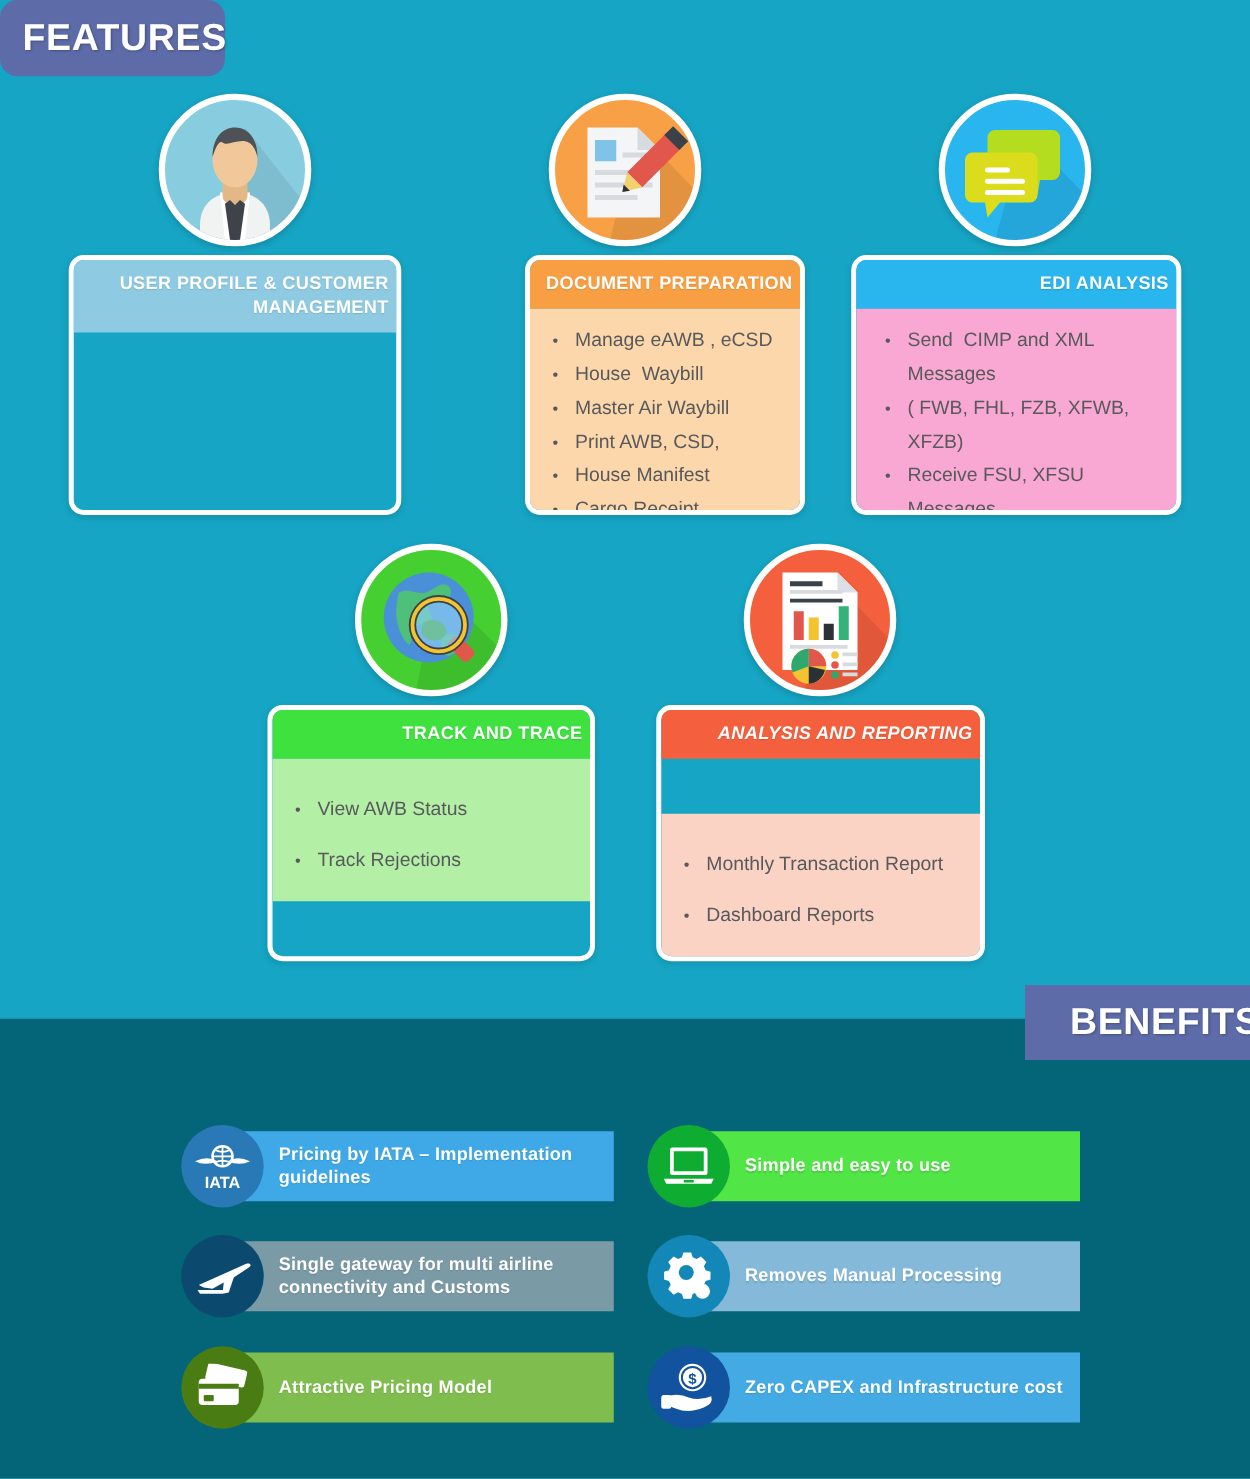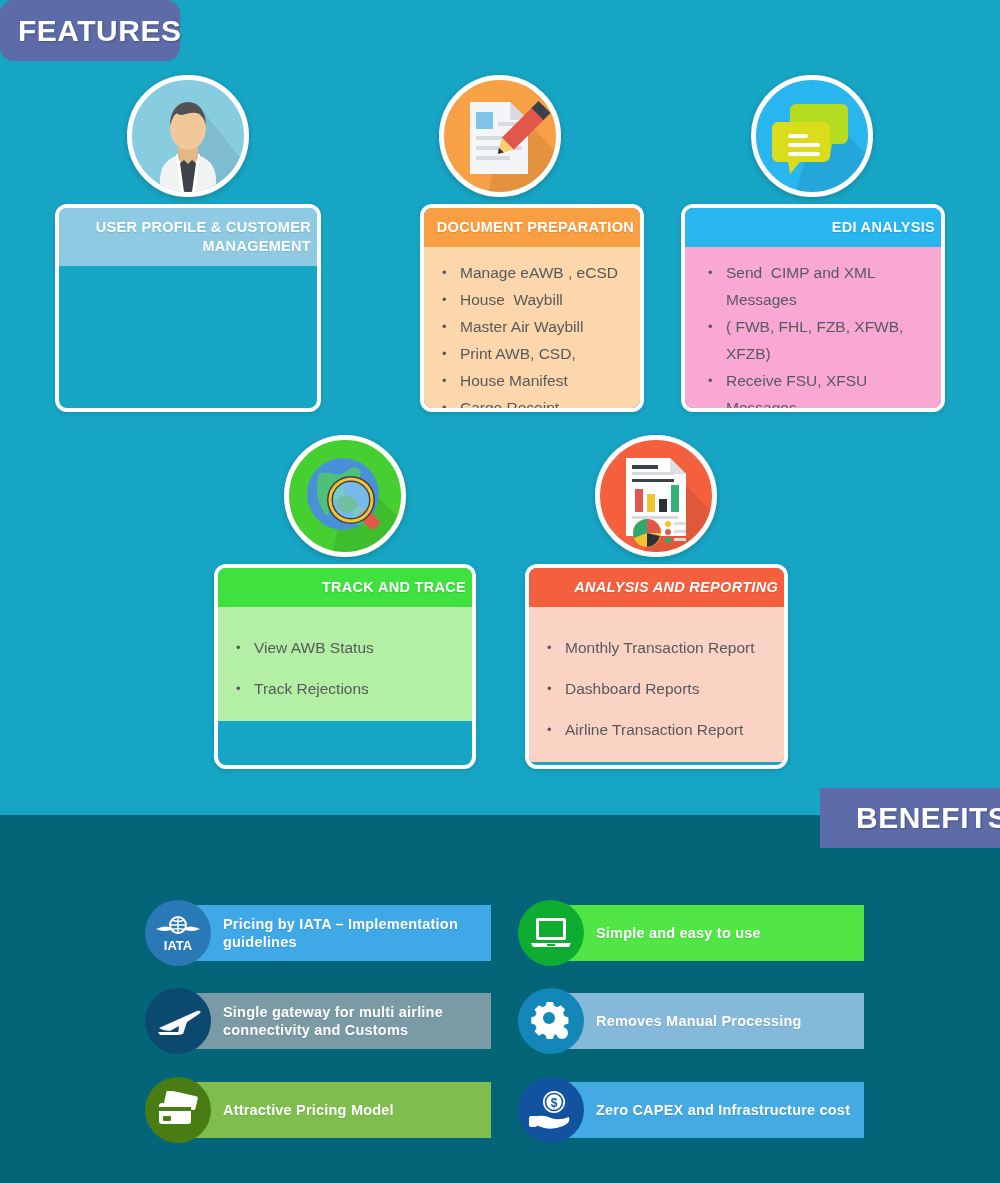--- a/index.html
+++ b/index.html
@@ -74,21 +74,21 @@
   #card-edi { left: 681px; top: 204px; width: 264px; height: 208px; }
   #card-edi .card-header { background: #29b5ee; }
   #card-edi .card-body { background: #f9a8d4; padding-left: 21px; }
   
   #card-track { left: 214px; top: 564px; width: 262px; height: 205px; }
   #card-track .card-header { background: #3ee13e; }
   #card-track .card-body { background: #b3f0a6; padding-top: 20px; }
   
   #card-report { left: 525px; top: 564px; width: 263px; height: 205px; }
   #card-report .card-header { background: #f4603e; font-style: italic; }
-  #card-report .card-body { background: #fad3c4; padding-top: 20px; }
+  #card-report .card-body { background: #fad3c4; padding-top: 20px; margin-top: 44px; }
   #card-report .card-body li { line-height: 41px; }
 
   
   .icon-circle {
     position: absolute;
     width: 122px; height: 122px;
     border-radius: 50%;
     border: 5px solid #ffffff;
     overflow: hidden;
     box-shadow: 0 2px 6px rgba(0,0,0,0.18);

